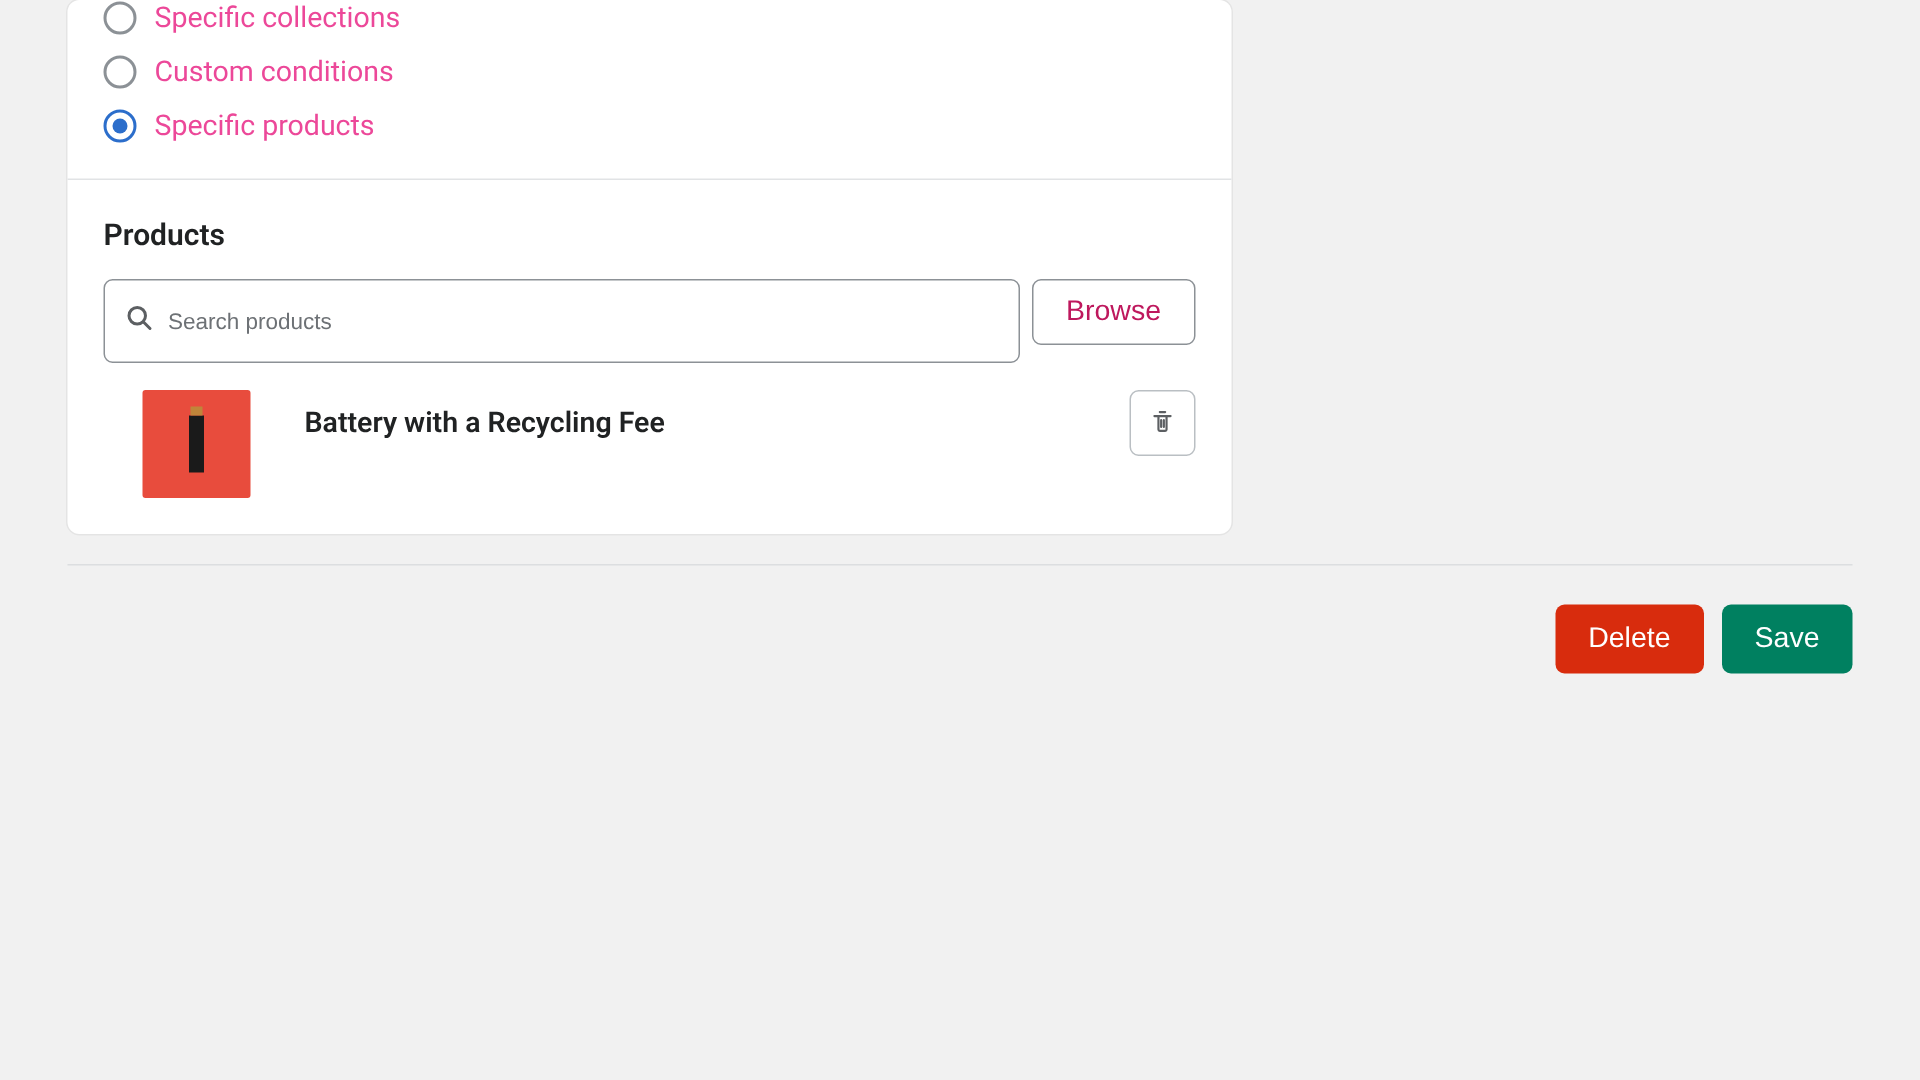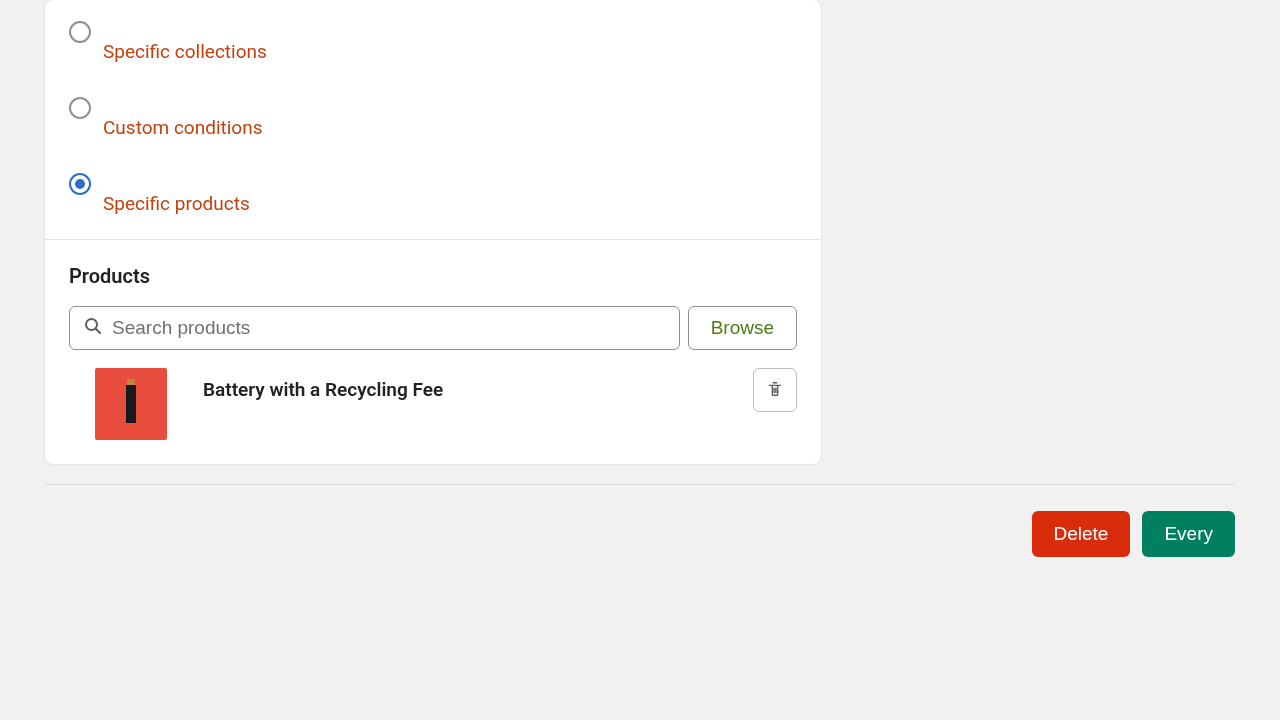--- a/index.html
+++ b/index.html
@@ -55,22 +55,21 @@
       width: 10px;
       height: 10px;
       background: #2c6ecb;
       border-radius: 50%;
       top: 50%;
       left: 50%;
       transform: translate(-50%, -50%);
     }
     .radio-label {
       font-size: 19px;
-      color: #c2410c;
-      margin-top: 40px;
+      color: #ec4899;
     }
     .divider {
       height: 1px;
       background: #e1e3e5;
     }
     .products-section {
       padding: 24px;
     }
     .section-title {
       font-size: 20px;
@@ -89,39 +88,39 @@
     }
     .search-icon {
       position: absolute;
       left: 14px;
       top: 50%;
       transform: translateY(-50%);
       color: #5c5f62;
     }
     .search-input {
       width: 100%;
-      height: 44px;
+      height: 56px;
       border: 1px solid #8c9196;
       border-radius: 6px;
       padding: 0 14px 0 42px;
-      font-size: 19px;
+      font-size: 15px;
       color: #202223;
       outline: none;
     }
     .search-input::placeholder {
       color: #6d7175;
     }
     .browse-btn {
       height: 44px;
       padding: 0 22px;
       border: 1px solid #8c9196;
       border-radius: 6px;
       background: #fff;
       font-size: 19px;
-      color: #4d7c0f;
+      color: #be185d;
       cursor: pointer;
     }
     .product-row {
       display: flex;
       align-items: flex-start;
       gap: 36px;
       padding-left: 26px;
     }
     .product-thumb {
       width: 72px;
@@ -262,15 +261,15 @@
         </button>
       </div>
     </div>
   </div>
 
 
   <div class="footer-divider"></div>
 
   <div class="footer-actions">
     <button class="btn-delete">Delete</button>
-    <button class="btn-save">Every</button>
+    <button class="btn-save">Save</button>
   </div>
 </div>
 
 </body></html>

